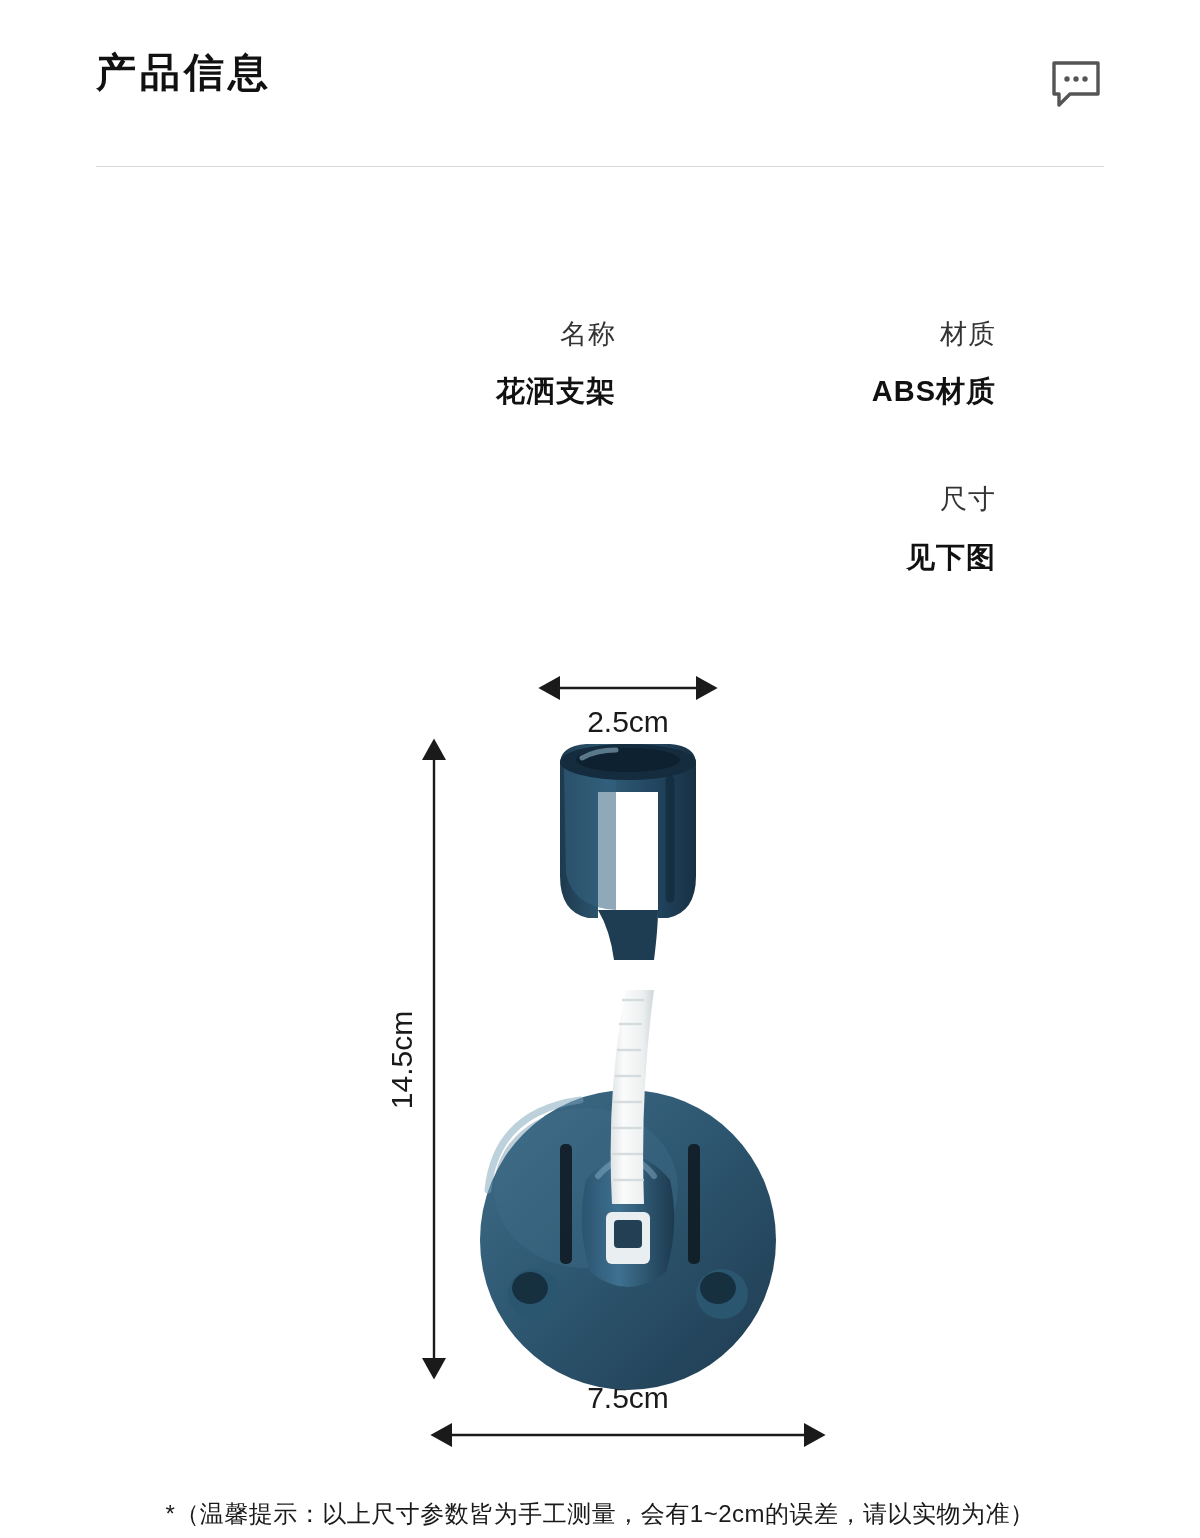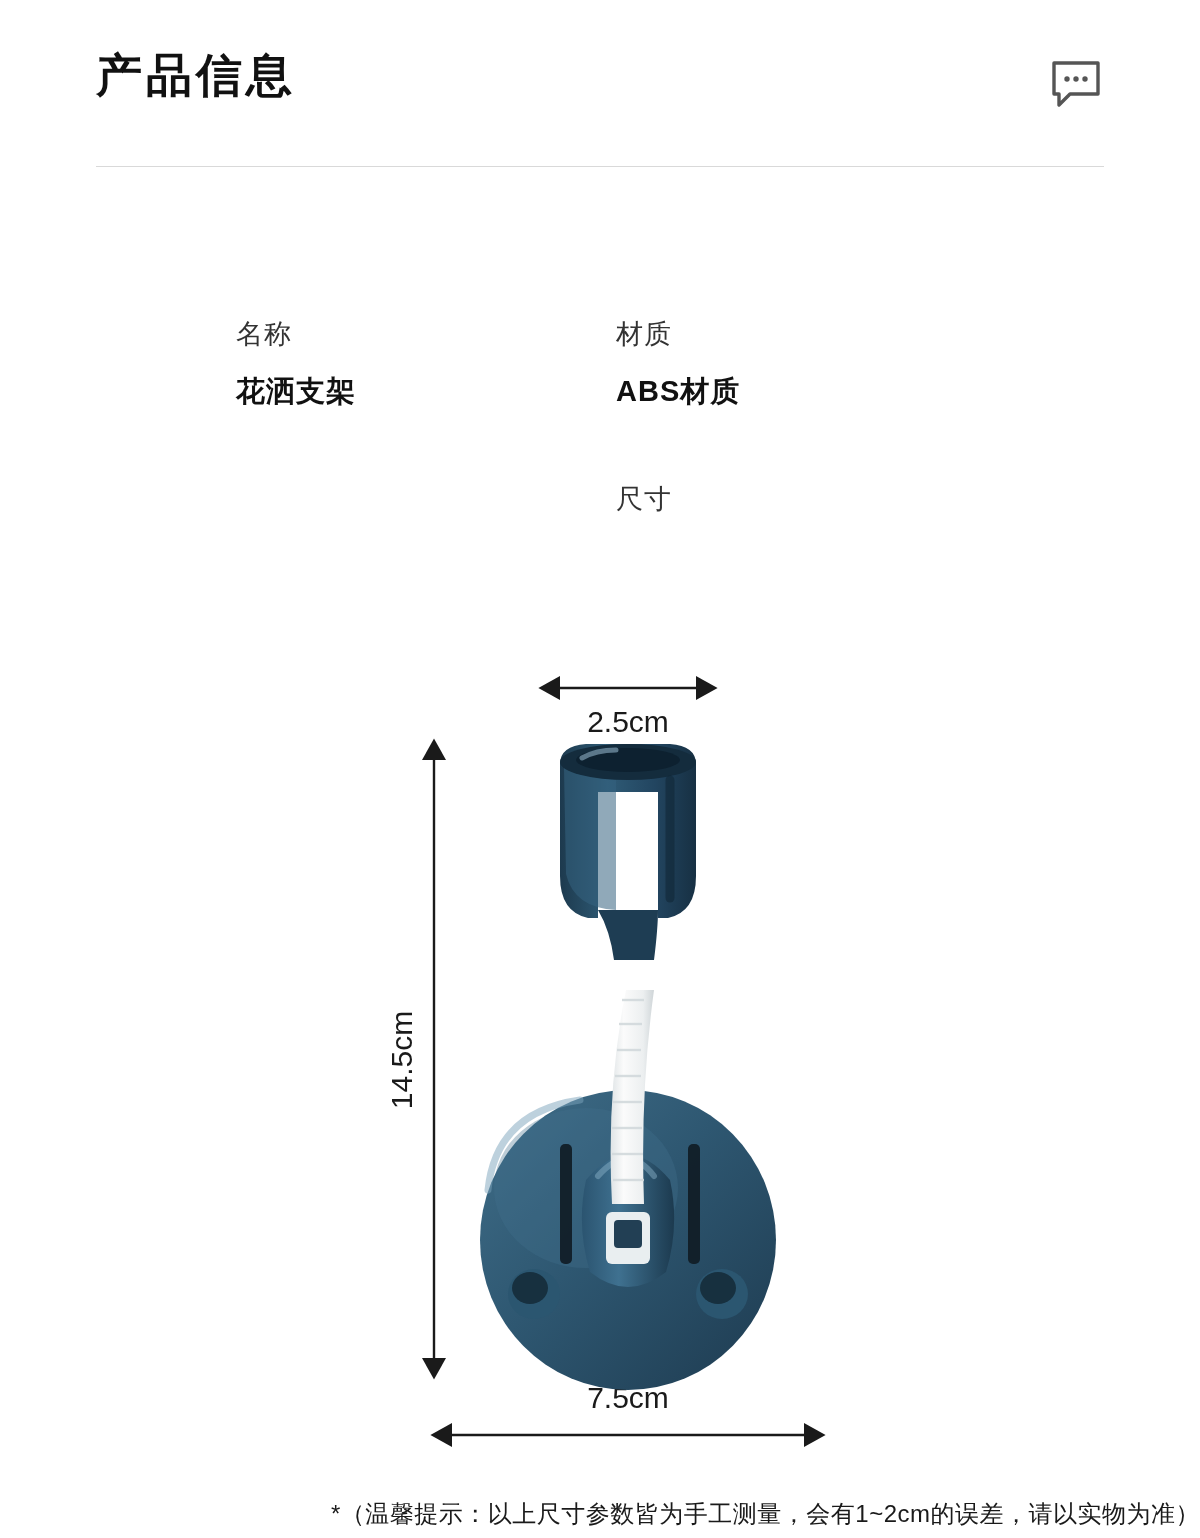--- a/index.html
+++ b/index.html
@@ -21,21 +21,21 @@
     position: absolute;
     left: 96px;
     top: 48px;
     width: 1008px;
     height: 120px;
   }
   .page-title {
     position: absolute;
     left: 0;
     top: 0;
-    font-size: 46px;
+    font-size: 40px;
     font-weight: bold;
     letter-spacing: 4px;
     line-height: 1.2;
     color: #111111;
   }
   .chat-icon {
     position: absolute;
     right: 2px;
     top: 10px;
     width: 52px;
@@ -53,20 +53,21 @@
   
   .specs {
     position: absolute;
     left: 236px;
     top: 318px;
     width: 760px;
   }
   .spec-row {
     display: flex;
     margin-bottom: 74px;
+    text-align: right;
   }
   .spec-cell {
     width: 50%;
   }
   .spec-label {
     font-size: 27px;
     color: #333333;
     letter-spacing: 1px;
     line-height: 1.2;
     margin-bottom: 24px;
@@ -91,21 +92,21 @@
   .figure svg {
     display: block;
   }
 
   
   .footnote {
     position: absolute;
     left: 0;
     top: 1498px;
     width: 1200px;
-    text-align: right;
+    text-align: center;
     font-size: 24px;
     color: #1a1a1a;
     letter-spacing: 0.5px;
   }
 </style>
 </head>
 <body>
 
 <div class="header">
   <div class="page-title">产品信息</div>
@@ -133,20 +134,21 @@
       <div class="spec-label">材质</div>
       <div class="spec-value">ABS材质</div>
     </div>
   </div>
 
   <div class="spec-row">
     <div class="spec-cell">
     </div>
     <div class="spec-cell">
       <div class="spec-label">尺寸</div>
+      <div class="spec-value">见下图</div>
     </div>
   </div>
 
 </div>
 
 <div class="figure">
   <svg width="540" height="790" viewBox="0 0 540 790" aria-hidden="true">
     <defs>
       <linearGradient id="discGrad" x1="0" y1="0" x2="1" y2="1">
         <stop offset="0%" stop-color="#406e89"></stop>

